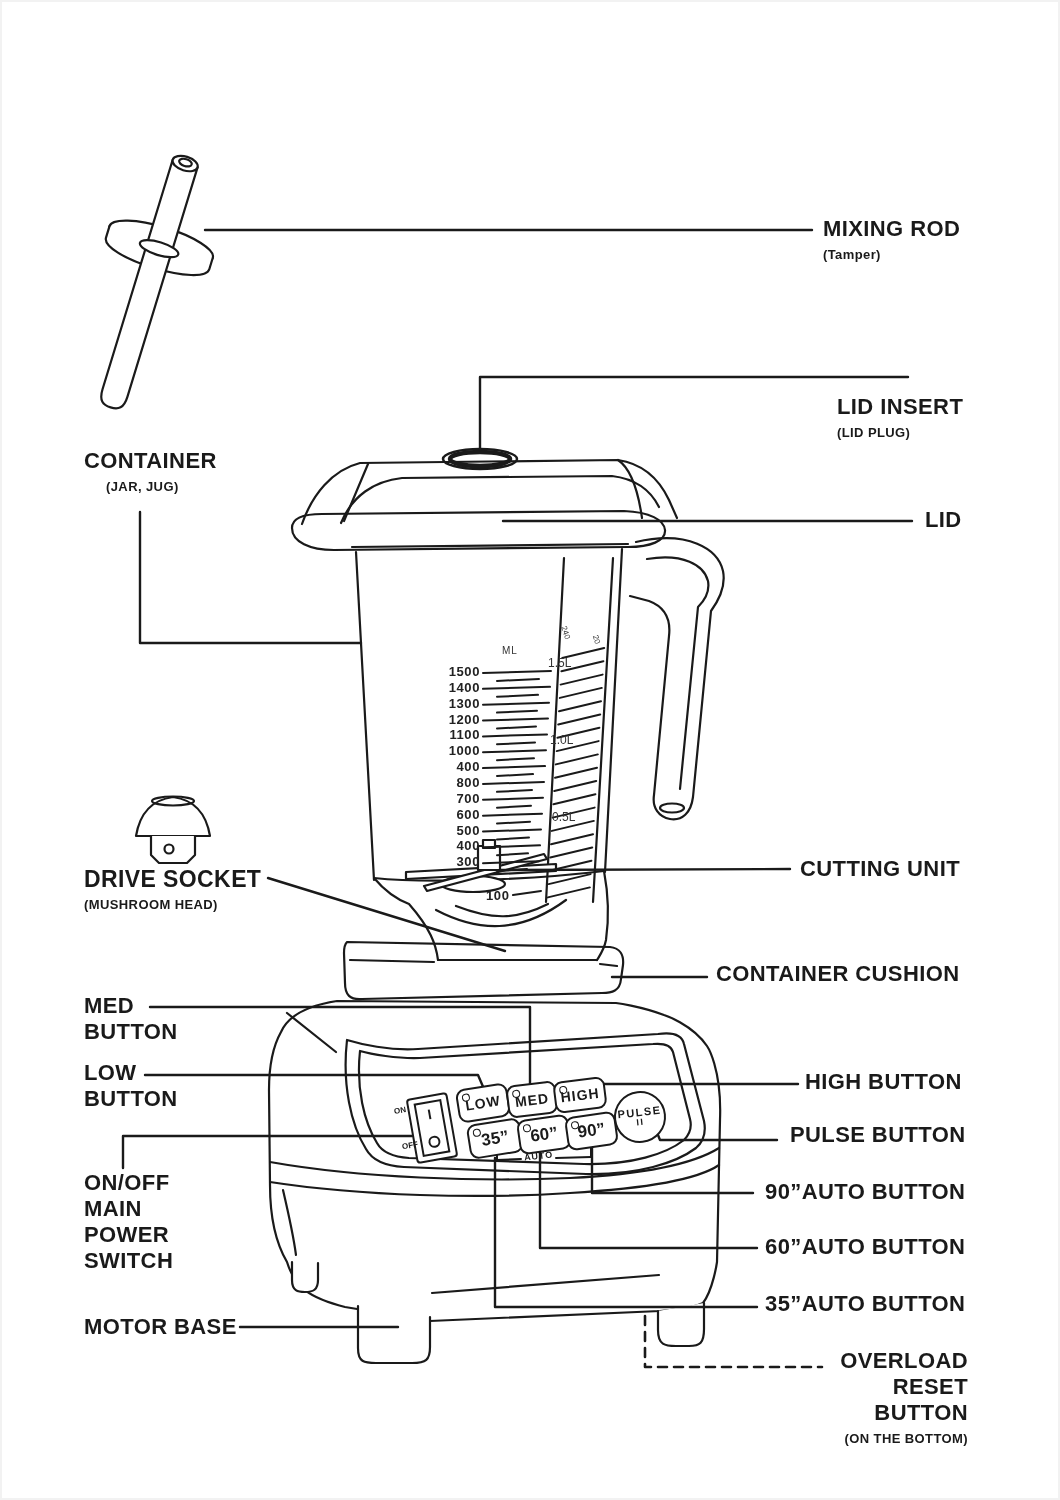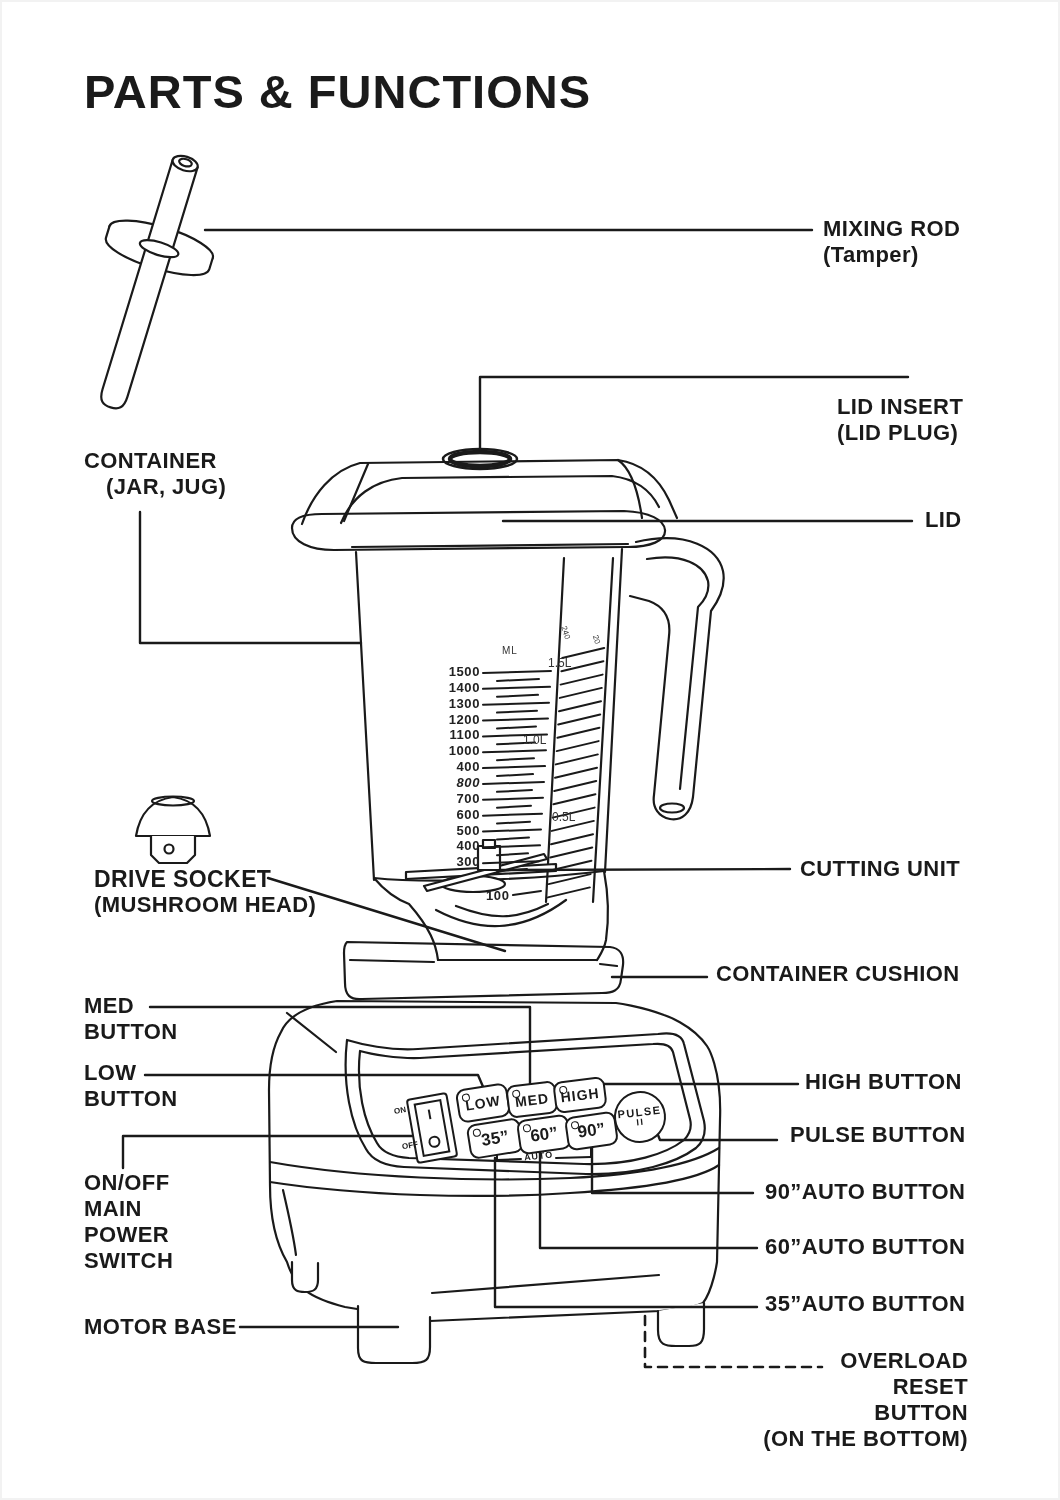--- a/index.html
+++ b/index.html
@@ -3,21 +3,21 @@
 <meta charset="utf-8">
 <style>
   html,body{margin:0;padding:0;background:#fff;}
   .canvas{position:relative;width:1060px;height:1500px;background:#fff;overflow:hidden;
           font-family:"Liberation Sans",sans-serif;color:#1a1a1a;
           box-shadow:inset 0 0 0 2px #f2f2f2;}
   svg.art{position:absolute;left:0;top:0;}
   .title{position:absolute;left:84px;top:64px;font-size:47px;font-weight:bold;letter-spacing:1px;white-space:nowrap;}
   .lbl{position:absolute;font-weight:bold;font-size:22px;letter-spacing:.4px;line-height:26px;white-space:nowrap;}
   .lbl span{display:block;}
-  .sub{font-size:22px;}
+  .sub{font-size:13px;}
   .indent{margin-left:22px;}
   .big{font-size:23px;}
   .right{text-align:right;}
   
   .pbtn{position:absolute;border:2.3px solid #1a1a1a;border-radius:9px;background:#fff;
         display:flex;align-items:center;justify-content:center;font-weight:bold;}
   .led{position:absolute;left:4px;top:3px;width:6px;height:6px;border:1.7px solid #1a1a1a;border-radius:50%;}
   .round{border-radius:50%;flex-direction:column;line-height:1.05;}
   .switch{position:absolute;left:411px;top:1095px;width:38px;height:62px;border:2.3px solid #1a1a1a;
           border-radius:4px;background:#fff;transform:rotate(-10deg);}
@@ -194,42 +194,41 @@
         <line x1="549.432" y1="870.8" x2="591.432" y2="860.8"></line>
         <line x1="548.634" y1="884.1" x2="590.634" y2="874.1"></line>
         <line x1="547.836" y1="897.4" x2="589.836" y2="887.4"></line>
         <line x1="497" y1="1152" x2="497" y2="1160"></line>
         <line x1="497" y1="1160" x2="521" y2="1159"></line>
         <line x1="556" y1="1158" x2="591" y2="1157"></line>
         <line x1="591" y1="1157" x2="591" y2="1147"></line>
       </g>
   </svg>
 
-  <div class="title">PARTS &amp; FUNCTIONS</div>
 
   <div class="lbl" style="left:823px;top:216px">
     <span>MIXING ROD</span>
     <span class="sub">(Tamper)</span>
   </div>
 
   <div class="lbl" style="left:837px;top:394px">
     <span>LID INSERT</span>
     <span class="sub">(LID PLUG)</span>
   </div>
 
   <div class="lbl" style="left:925px;top:507px">
     <span>LID</span>
   </div>
 
   <div class="lbl" style="left:84px;top:448px">
     <span>CONTAINER</span>
     <span class="sub indent">(JAR, JUG)</span>
   </div>
 
-  <div class="lbl" style="left:94px;top:866px">
+  <div class="lbl" style="left:84px;top:866px">
     <span class="big">DRIVE SOCKET</span>
     <span class="sub">(MUSHROOM HEAD)</span>
   </div>
 
   <div class="lbl" style="left:84px;top:993px">
     <span>MED</span>
     <span>BUTTON</span>
   </div>
 
   <div class="lbl" style="left:84px;top:1060px">
@@ -324,27 +323,27 @@
 
   <div class="unit">ML</div>
   <div id="scale-numbers" style="position:absolute;left:0;top:0;width:1004px;height:1500px;pointer-events:none;">
       <div class="scale-num" style="top: 664px;">1500</div>
       <div class="scale-num" style="top: 679.85px;">1400</div>
       <div class="scale-num" style="top: 695.7px;">1300</div>
       <div class="scale-num" style="top: 711.55px;">1200</div>
       <div class="scale-num" style="top: 727.4px;">1100</div>
       <div class="scale-num" style="top: 743.25px;">1000</div>
       <div class="scale-num" style="top: 759.1px;">400</div>
-      <div class="scale-num" style="top: 774.95px; font-style: italic;">800</div>
+      <div class="scale-num" style="top: 774.95px;">800</div>
       <div class="scale-num" style="top: 790.8px;">700</div>
       <div class="scale-num" style="top: 806.65px;">600</div>
       <div class="scale-num" style="top: 822.5px;">500</div>
       <div class="scale-num" style="top: 838.35px;">400</div>
       <div class="scale-num" style="top: 854.2px;">300</div>
       <div class="scale-num num100" style="left: 486px; top: 888px;">100</div>
       <div class="liter" style="left: 548px; top: 656px;">1.5L</div>
-      <div class="liter" style="left: 523px; top: 733px;">1.0L</div>
+      <div class="liter" style="left: 550px; top: 733px;">1.0L</div>
       <div class="liter" style="left: 552px; top: 810px;">0.5L</div>
       <div class="topmark" style="left: 559px; top: 628px;">240</div>
       <div class="topmark" style="left: 592px; top: 635px;">20</div>
     </div>
 
 </div>
 
 </body></html>

